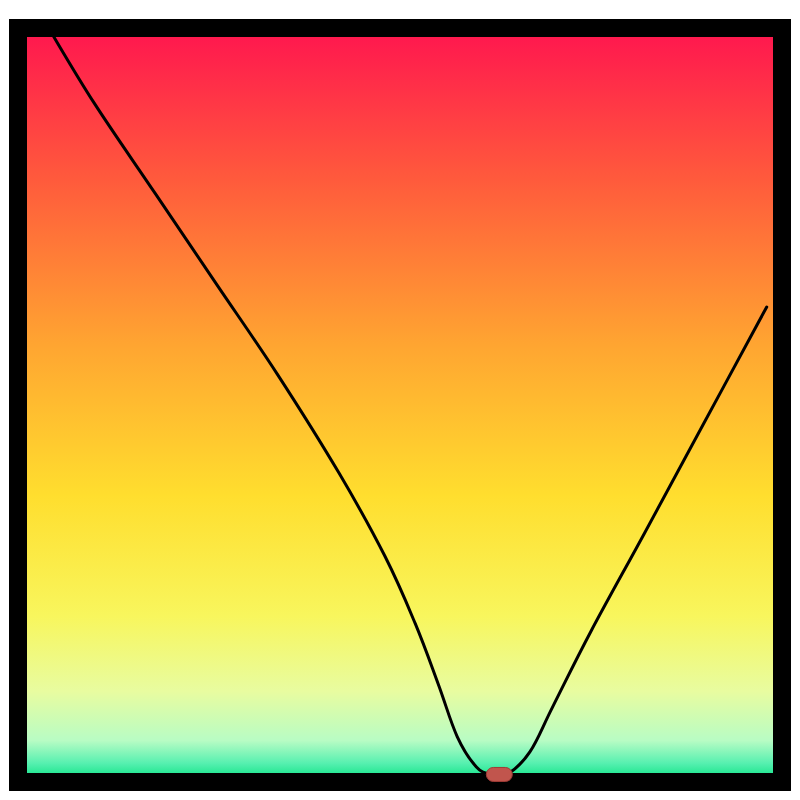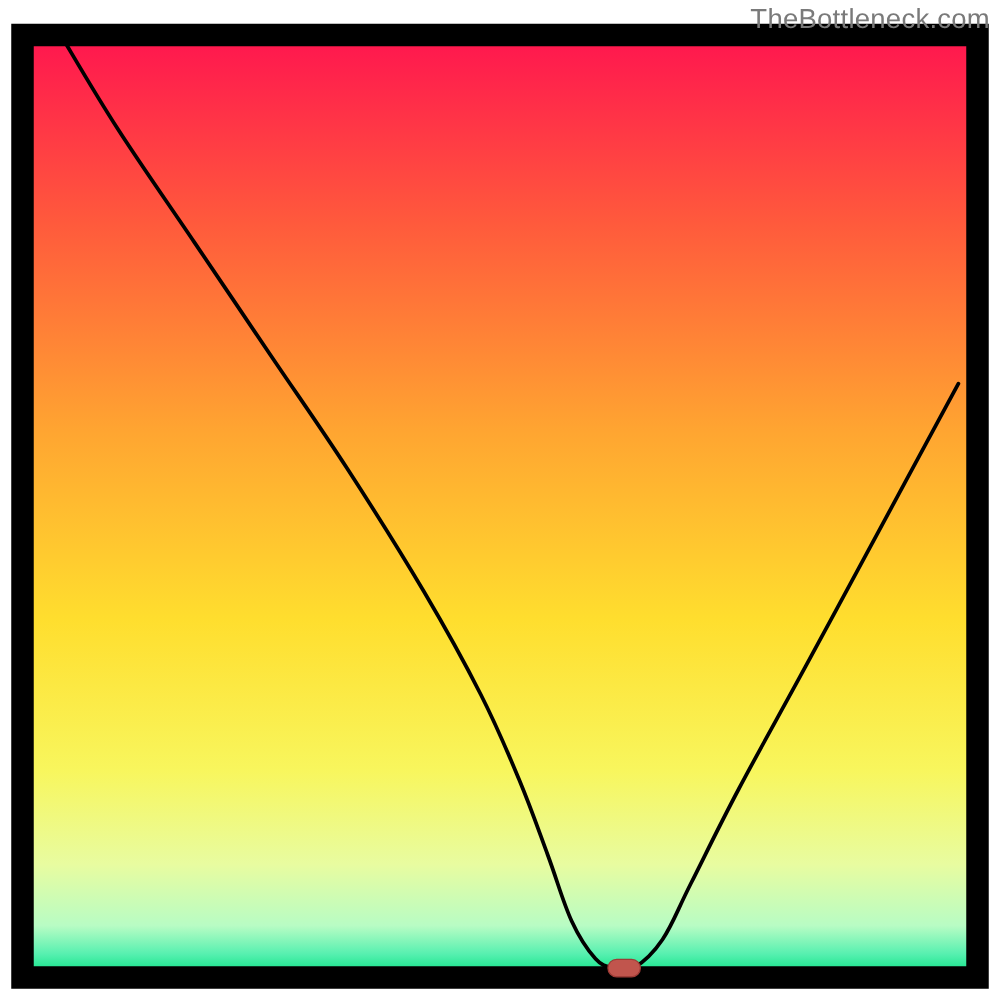--- a/index.html
+++ b/index.html
@@ -28,21 +28,20 @@
   svg {
     position: absolute;
     top: 0;
     left: 0;
   }
 </style>
 </head>
 <body>
 
 <div class="container">
-  <div class="watermark">TheBottleneck.com</div>
   <svg id="chart-svg" width="800" height="800" viewBox="0 0 800 800">
       <defs>
         <linearGradient id="bg-grad" x1="0" y1="0" x2="0" y2="1">
           <stop offset="0%" stop-color="#ff154f"></stop>
           <stop offset="20%" stop-color="#ff5a3c"></stop>
           <stop offset="42%" stop-color="#ffa531"></stop>
           <stop offset="62%" stop-color="#ffde2e"></stop>
           <stop offset="78%" stop-color="#f8f65d"></stop>
           <stop offset="88%" stop-color="#e8fca0"></stop>
           <stop offset="94.5%" stop-color="#b8fcc4"></stop>

